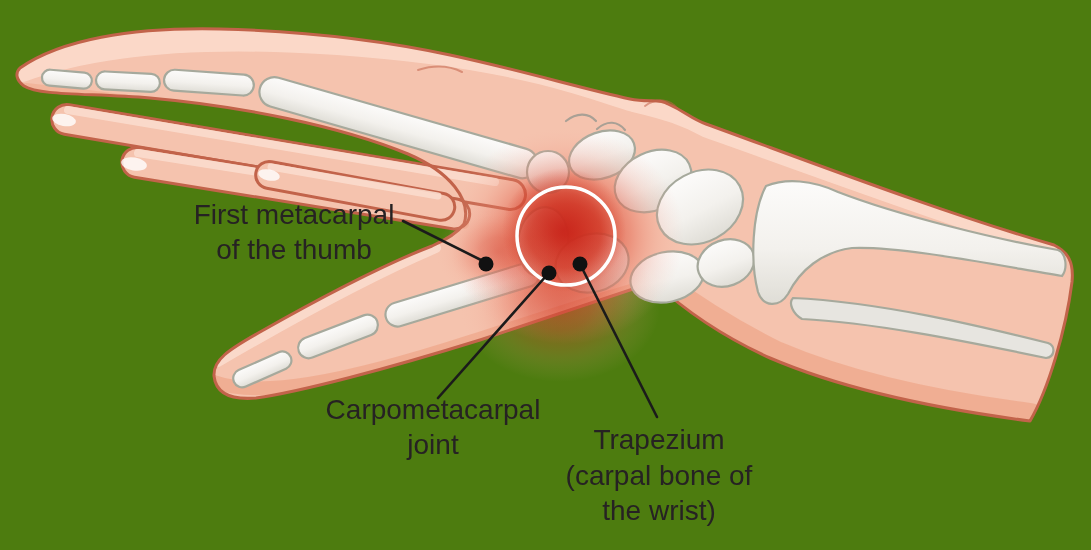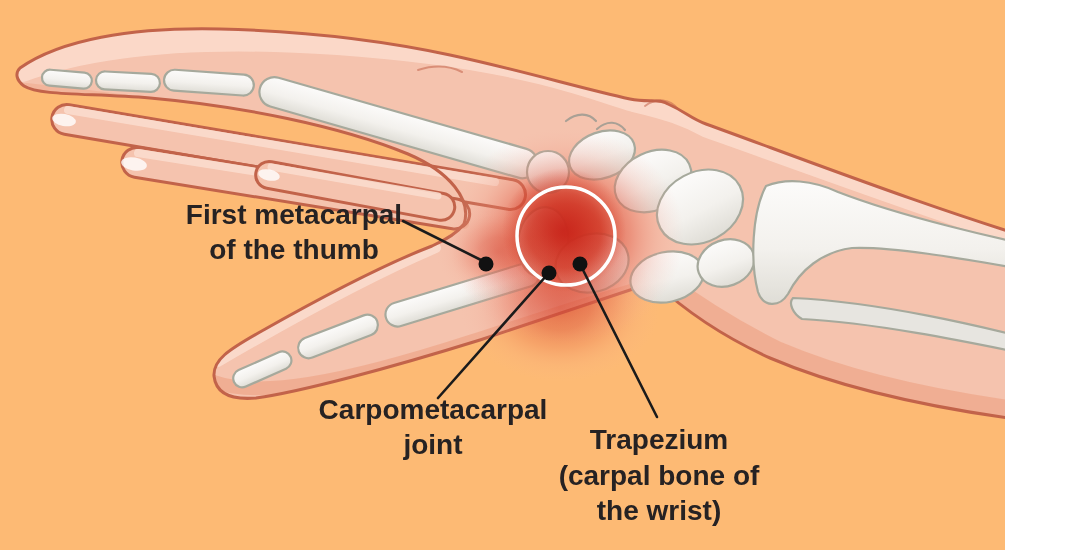--- a/index.html
+++ b/index.html
@@ -1,17 +1,17 @@
 <!DOCTYPE html>
 <html><head>
 <meta charset="utf-8">
 <style>
   html,body{margin:0;padding:0;background:#ffffff;}
-  .stage{position:relative;width:1005px;height:550px;background:#fdba74;overflow:hidden;
-         font-family:"Liberation Sans", sans-serif;font-weight:bold;}
+  .stage{position:relative;width:1091px;height:550px;background:#4d7c0f;overflow:hidden;
+         font-family:"Liberation Sans", sans-serif;}
   svg{display:block;}
   .skin-fill{fill:#f5c3ae;}
   .skin-outline{fill:none;stroke:#c2634a;stroke-width:3;stroke-linecap:round;stroke-linejoin:round;}
   .hl-light{fill:none;stroke:#fbdccd;stroke-linecap:round;}
   .hl-dark{fill:none;stroke:#efa98c;stroke-linecap:round;}
   .finger{fill:#f5c3ae;stroke:#c2634a;stroke-width:3;}
   .tip-shine{fill:#ffffff;opacity:.8;}
   .bone{fill:url(#boneGrad);stroke:#a6a99c;stroke-width:2.2;}
   .ulna{fill:#e7e5e0;stroke:#a6a99c;stroke-width:2.2;}
   .crease{fill:none;stroke:#a9a095;stroke-width:2.2;stroke-linecap:round;}

